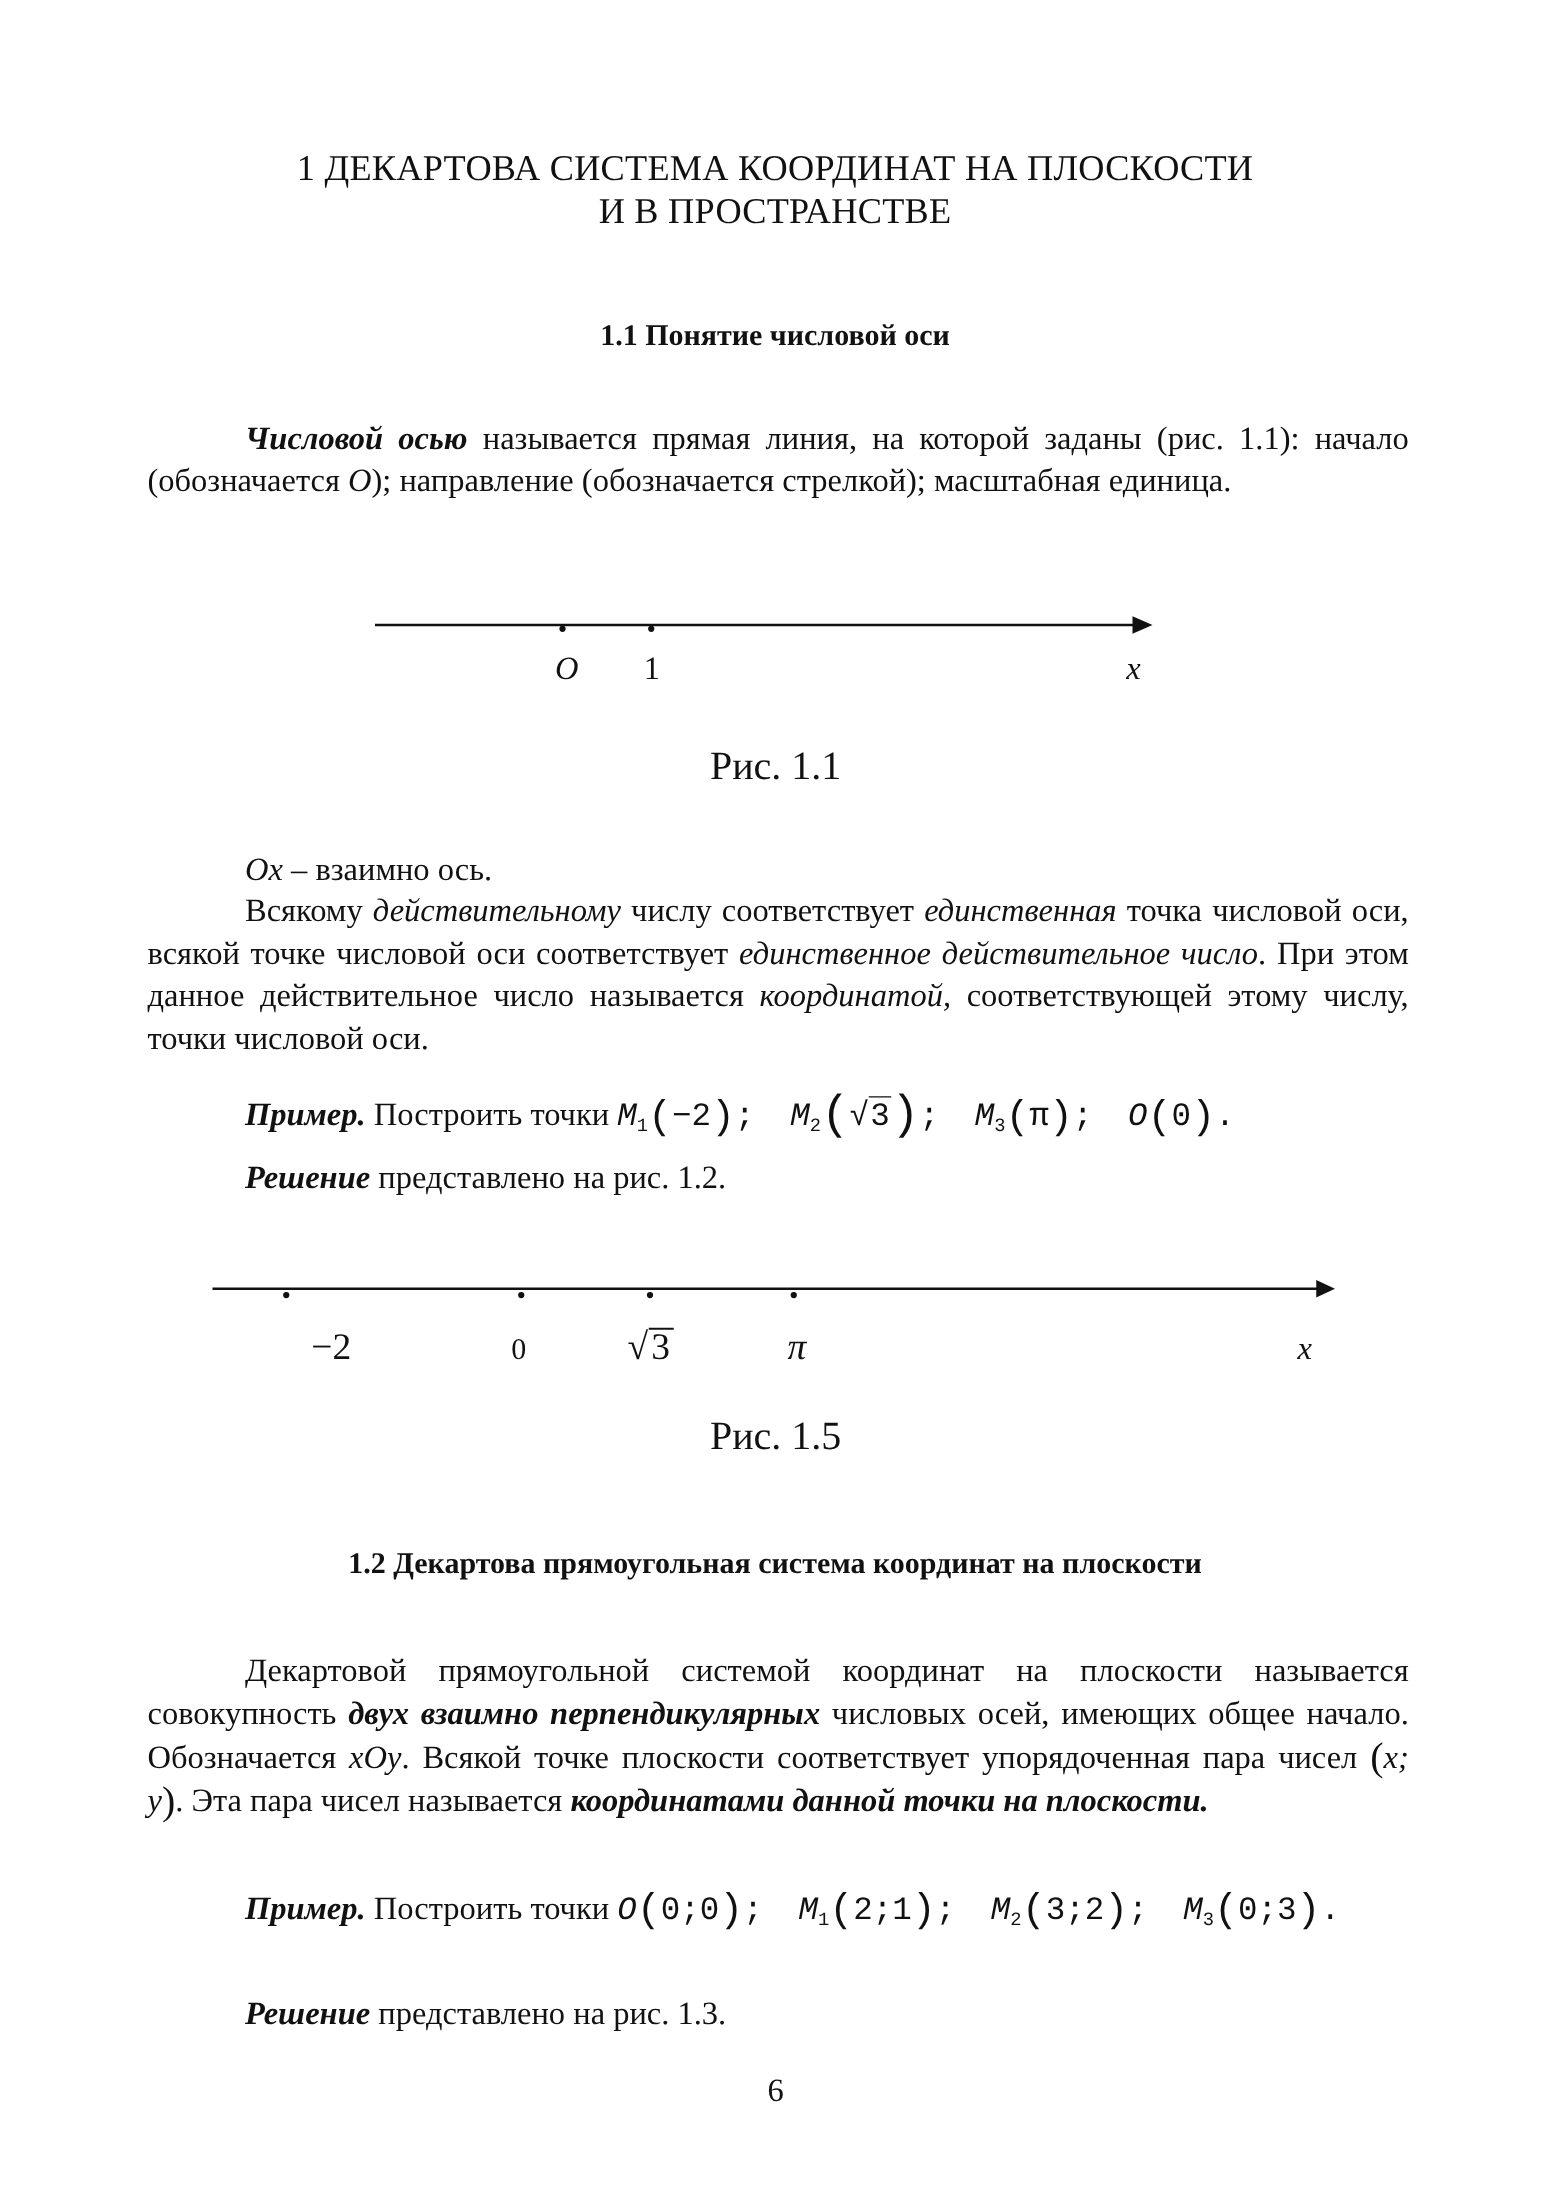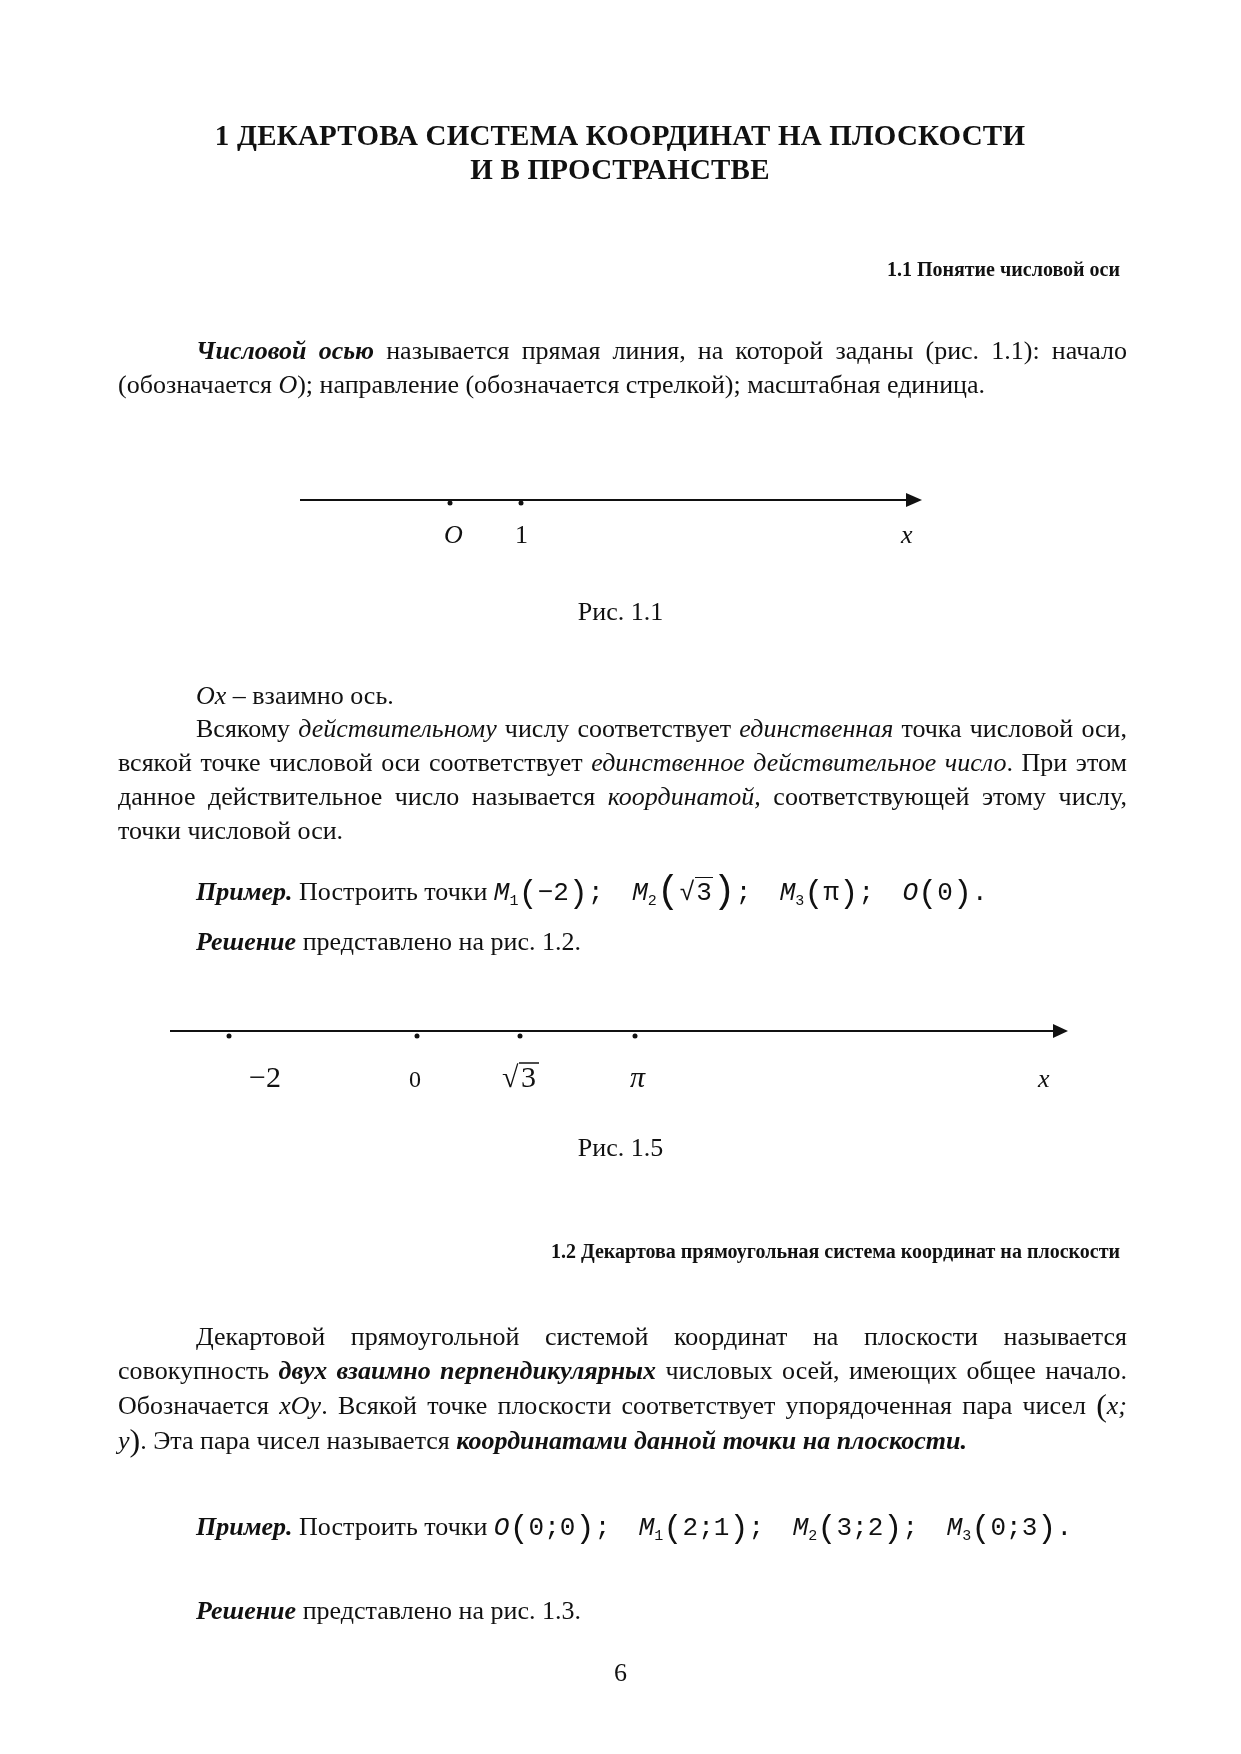--- a/index.html
+++ b/index.html
@@ -5,34 +5,34 @@
   html, body { margin: 0; padding: 0; background: #ffffff; }
   body {
     width: 1241px; height: 1754px; position: relative; overflow: hidden;
     font-family: "Liberation Serif", "DejaVu Serif", serif;
     color: #111111;
   }
   .page { position: absolute; left: 0; top: 0; width: 1241px; height: 1754px; }
   .abs { position: absolute; }
   .h1 {
     left: 120px; width: 1000px; top: 118px; text-align: center;
-    font-weight: bold; font-size: 29px; line-height: 34px; letter-spacing: 0.2px;
+    font-weight: normal; font-size: 29px; line-height: 34px; letter-spacing: 0.2px;
   }
   .h2 {
-    left: 120px; width: 1000px; text-align: right;
-    font-weight: bold; font-size: 20px; line-height: 32px;
+    left: 120px; width: 1000px; text-align: center;
+    font-weight: bold; font-size: 24px; line-height: 32px;
   }
   .para {
     left: 118px; width: 1009px; font-size: 26px; line-height: 34px;
     text-align: justify; text-align-last: left;
   }
   .para .indent { display: inline-block; width: 78px; }
   .i { font-style: italic; }
   .bi { font-weight: bold; font-style: italic; }
-  .caption { left: 0; width: 1241px; text-align: center; font-size: 26px; line-height: 30px; }
+  .caption { left: 0; width: 1241px; text-align: center; font-size: 32px; line-height: 30px; }
   .math { font-style: italic; font-family: Liberation Mono, monospace; }
   .sub { font-size: 15px; vertical-align: -5px; font-style: normal; }
   .paren { font-size: 32px; font-style: normal; vertical-align: -2px; }
   .rm { font-style: normal; }
   .sqrt { font-style: normal; }
   .sqrt .rad { border-top: 1.5px solid #111; padding: 0 1px; }
   .gap { display: inline-block; width: 22px; }
   .pagenum { left: 0; width: 1241px; text-align: center; top: 1658px; font-size: 26px; }
   svg text { font-family: "Liberation Serif", "DejaVu Serif", serif; fill: #111; }
 </style>

